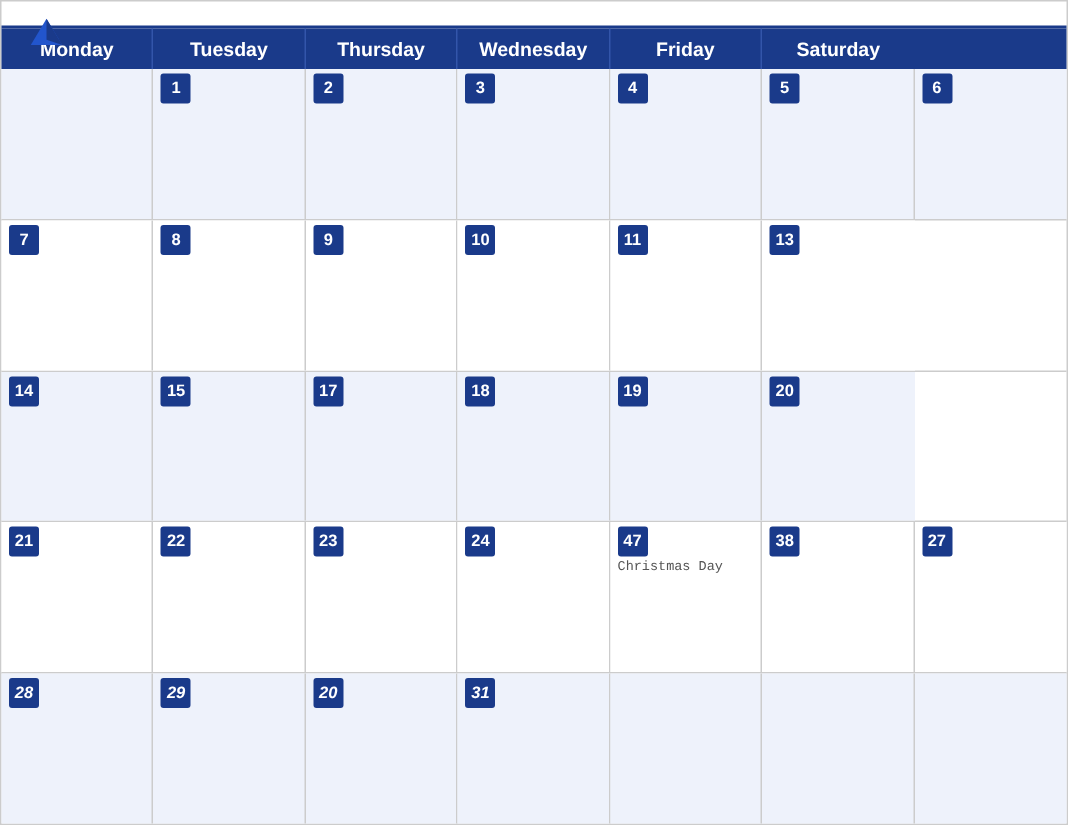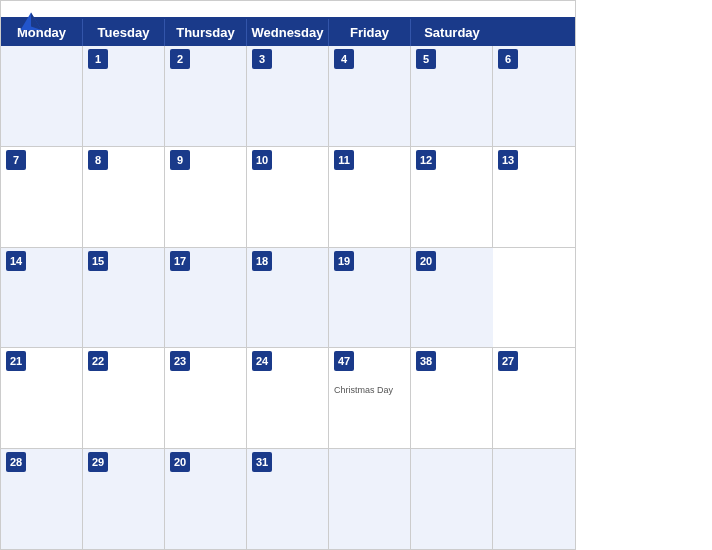--- a/index.html
+++ b/index.html
@@ -4,21 +4,21 @@
   <style>
     * { box-sizing: border-box; margin: 0; padding: 0; }
     body {
       font-family: Arial, sans-serif;
       background: #fff;
       width: 712px;
       height: 550px;
       overflow: hidden;
     }
     .calendar-container {
-      width: 576px;
+      width: 712px;
       height: 550px;
       background: #fff;
       border: 1px solid #ccc;
       display: flex;
       flex-direction: column;
     }
     .header {
       display: flex;
       align-items: center;
       justify-content: center;
@@ -93,20 +93,21 @@
       flex-direction: column;
     }
     .week-row {
       display: grid;
       grid-template-columns: repeat(7, 1fr);
       flex: 1;
       border-bottom: 1px solid #ccc;
     }
     .week-row:last-child {
       border-bottom: none;
+      font-style: italic;
     }
     .day-cell {
       border-right: 1px solid #ccc;
       padding: 3px 5px;
       display: flex;
       flex-direction: column;
       position: relative;
     }
     .day-cell:last-child {
       border-right: none;
@@ -124,21 +125,22 @@
       height: 20px;
       display: flex;
       align-items: center;
       justify-content: center;
       border-radius: 2px;
       font-size: 11px;
     }
     .holiday-label {
       font-size: 9px;
       color: #555;
-      margin-top: 14px;
+      margin-top: 2px;
+      font-family: Liberation Mono, monospace;
     }
     .week-row:nth-child(odd) .day-cell {
       background: #eef2fb;
     }
     .week-row:nth-child(even) .day-cell {
       background: #fff;
     }
   </style>
 </head>
 <body>
@@ -200,23 +202,20 @@
           <div class="day-cell">
             <div class="day-number">9</div>
           </div>
           <div class="day-cell">
             <div class="day-number">10</div>
           </div>
           <div class="day-cell">
             <div class="day-number">11</div>
           </div>
           <div class="day-cell">
-            <div class="day-number">12</div>
-          </div>
-          <div class="day-cell">
             <div class="day-number">13</div>
           </div>
         </div>
         <div class="week-row">
           <div class="day-cell">
             <div class="day-number">14</div>
           </div>
           <div class="day-cell">
             <div class="day-number">15</div>
           </div>

